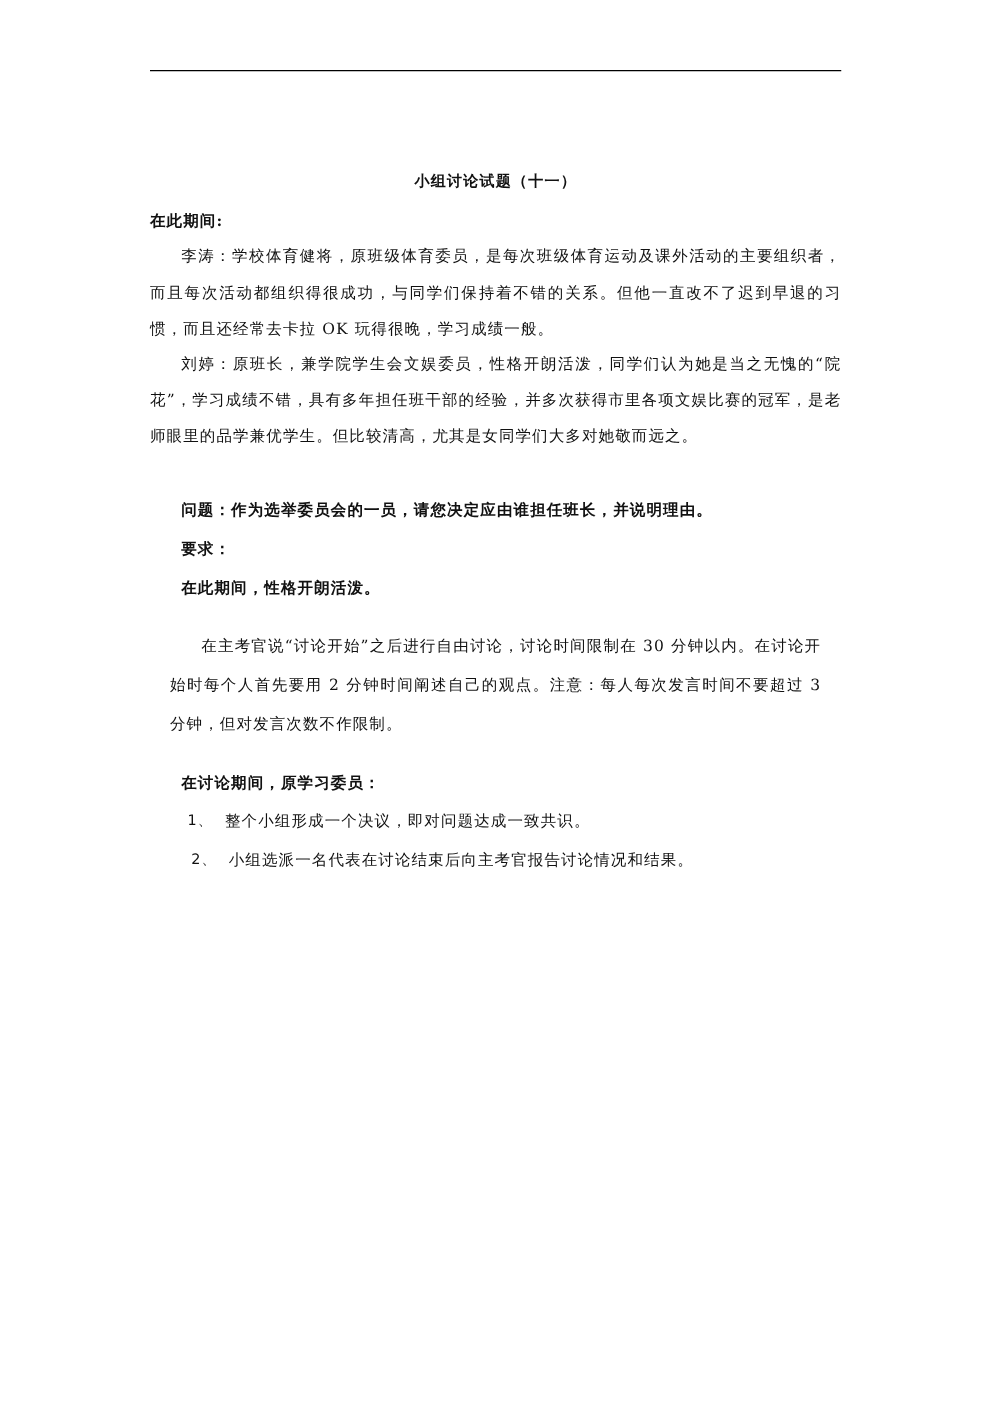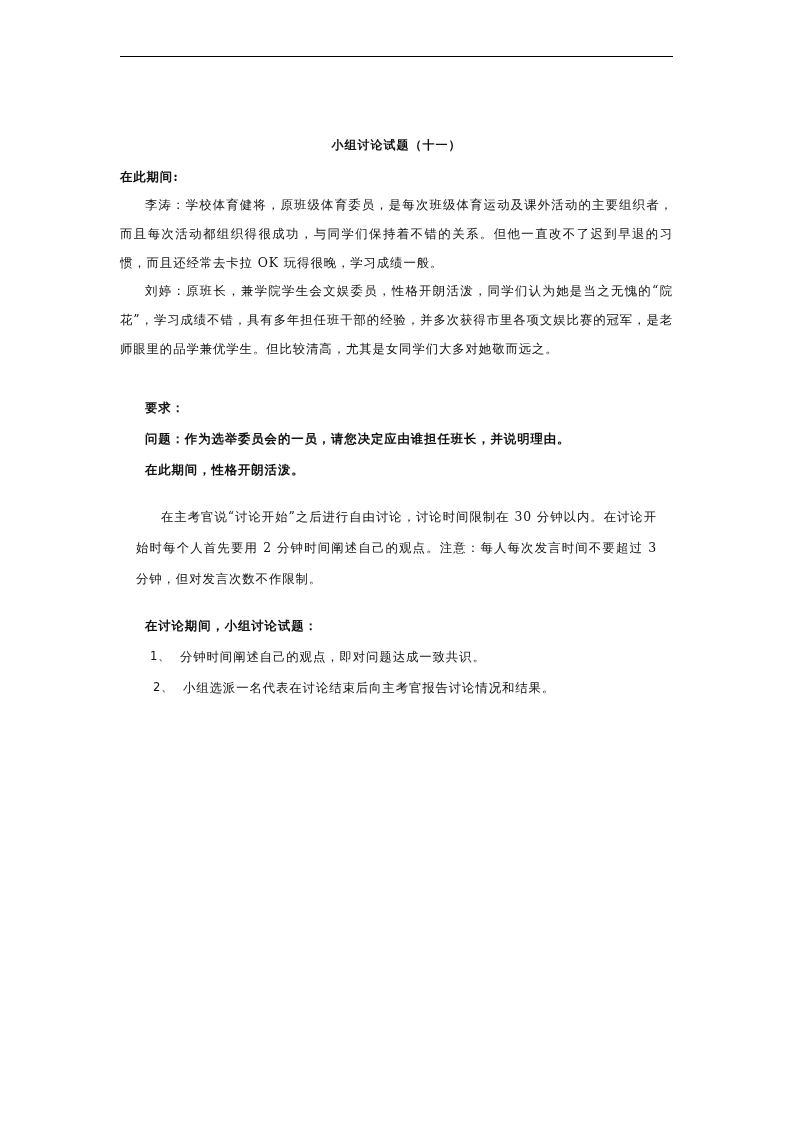--- a/index.html
+++ b/index.html
@@ -99,28 +99,28 @@
   <div class="content">
     <h1 class="title">小组讨论试题（十一）</h1>
 
     <div class="section-label">在此期间:</div>
 
     <p class="para">李涛：学校体育健将，原班级体育委员，是每次班级体育运动及课外活动的主要组织者，而且每次活动都组织得很成功，与同学们保持着不错的关系。但他一直改不了迟到早退的习惯，而且还经常去卡拉 OK 玩得很晚，学习成绩一般。</p>
     <p class="para">刘婷：原班长，兼学院学生会文娱委员，性格开朗活泼，同学们认为她是当之无愧的“院花”，学习成绩不错，具有多年担任班干部的经验，并多次获得市里各项文娱比赛的冠军，是老师眼里的品学兼优学生。但比较清高，尤其是女同学们大多对她敬而远之。</p>
 
     <div class="spacer"></div>
 
+    <div class="line bold">问题：作为选举委员会的一员，请您决定应由谁担任班长，并说明理由。</div>
     <div class="line bold">要求：</div>
-    <div class="line bold">问题：作为选举委员会的一员，请您决定应由谁担任班长，并说明理由。</div>
     <div class="line bold">在此期间，性格开朗活泼。</div>
     <p class="para2">在主考官说“讨论开始”之后进行自由讨论，讨论时间限制在 30 分钟以内。在讨论开始时每个人首先要用 2 分钟时间阐述自己的观点。注意：每人每次发言时间不要超过 3 分钟，但对发言次数不作限制。</p>
-    <div class="line bold">在讨论期间，小组讨论试题：</div>
+    <div class="line bold">在讨论期间，原学习委员：</div>
 
     <div class="list-item">
       <span class="list-num">1、</span>
-      <span>分钟时间阐述自己的观点，即对问题达成一致共识。</span>
+      <span>整个小组形成一个决议，即对问题达成一致共识。</span>
     </div>
     <div class="list-item second">
       <span class="list-num">2、</span>
       <span>小组选派一名代表在讨论结束后向主考官报告讨论情况和结果。</span>
     </div>
   </div>
 </div>
 
 </body></html>

